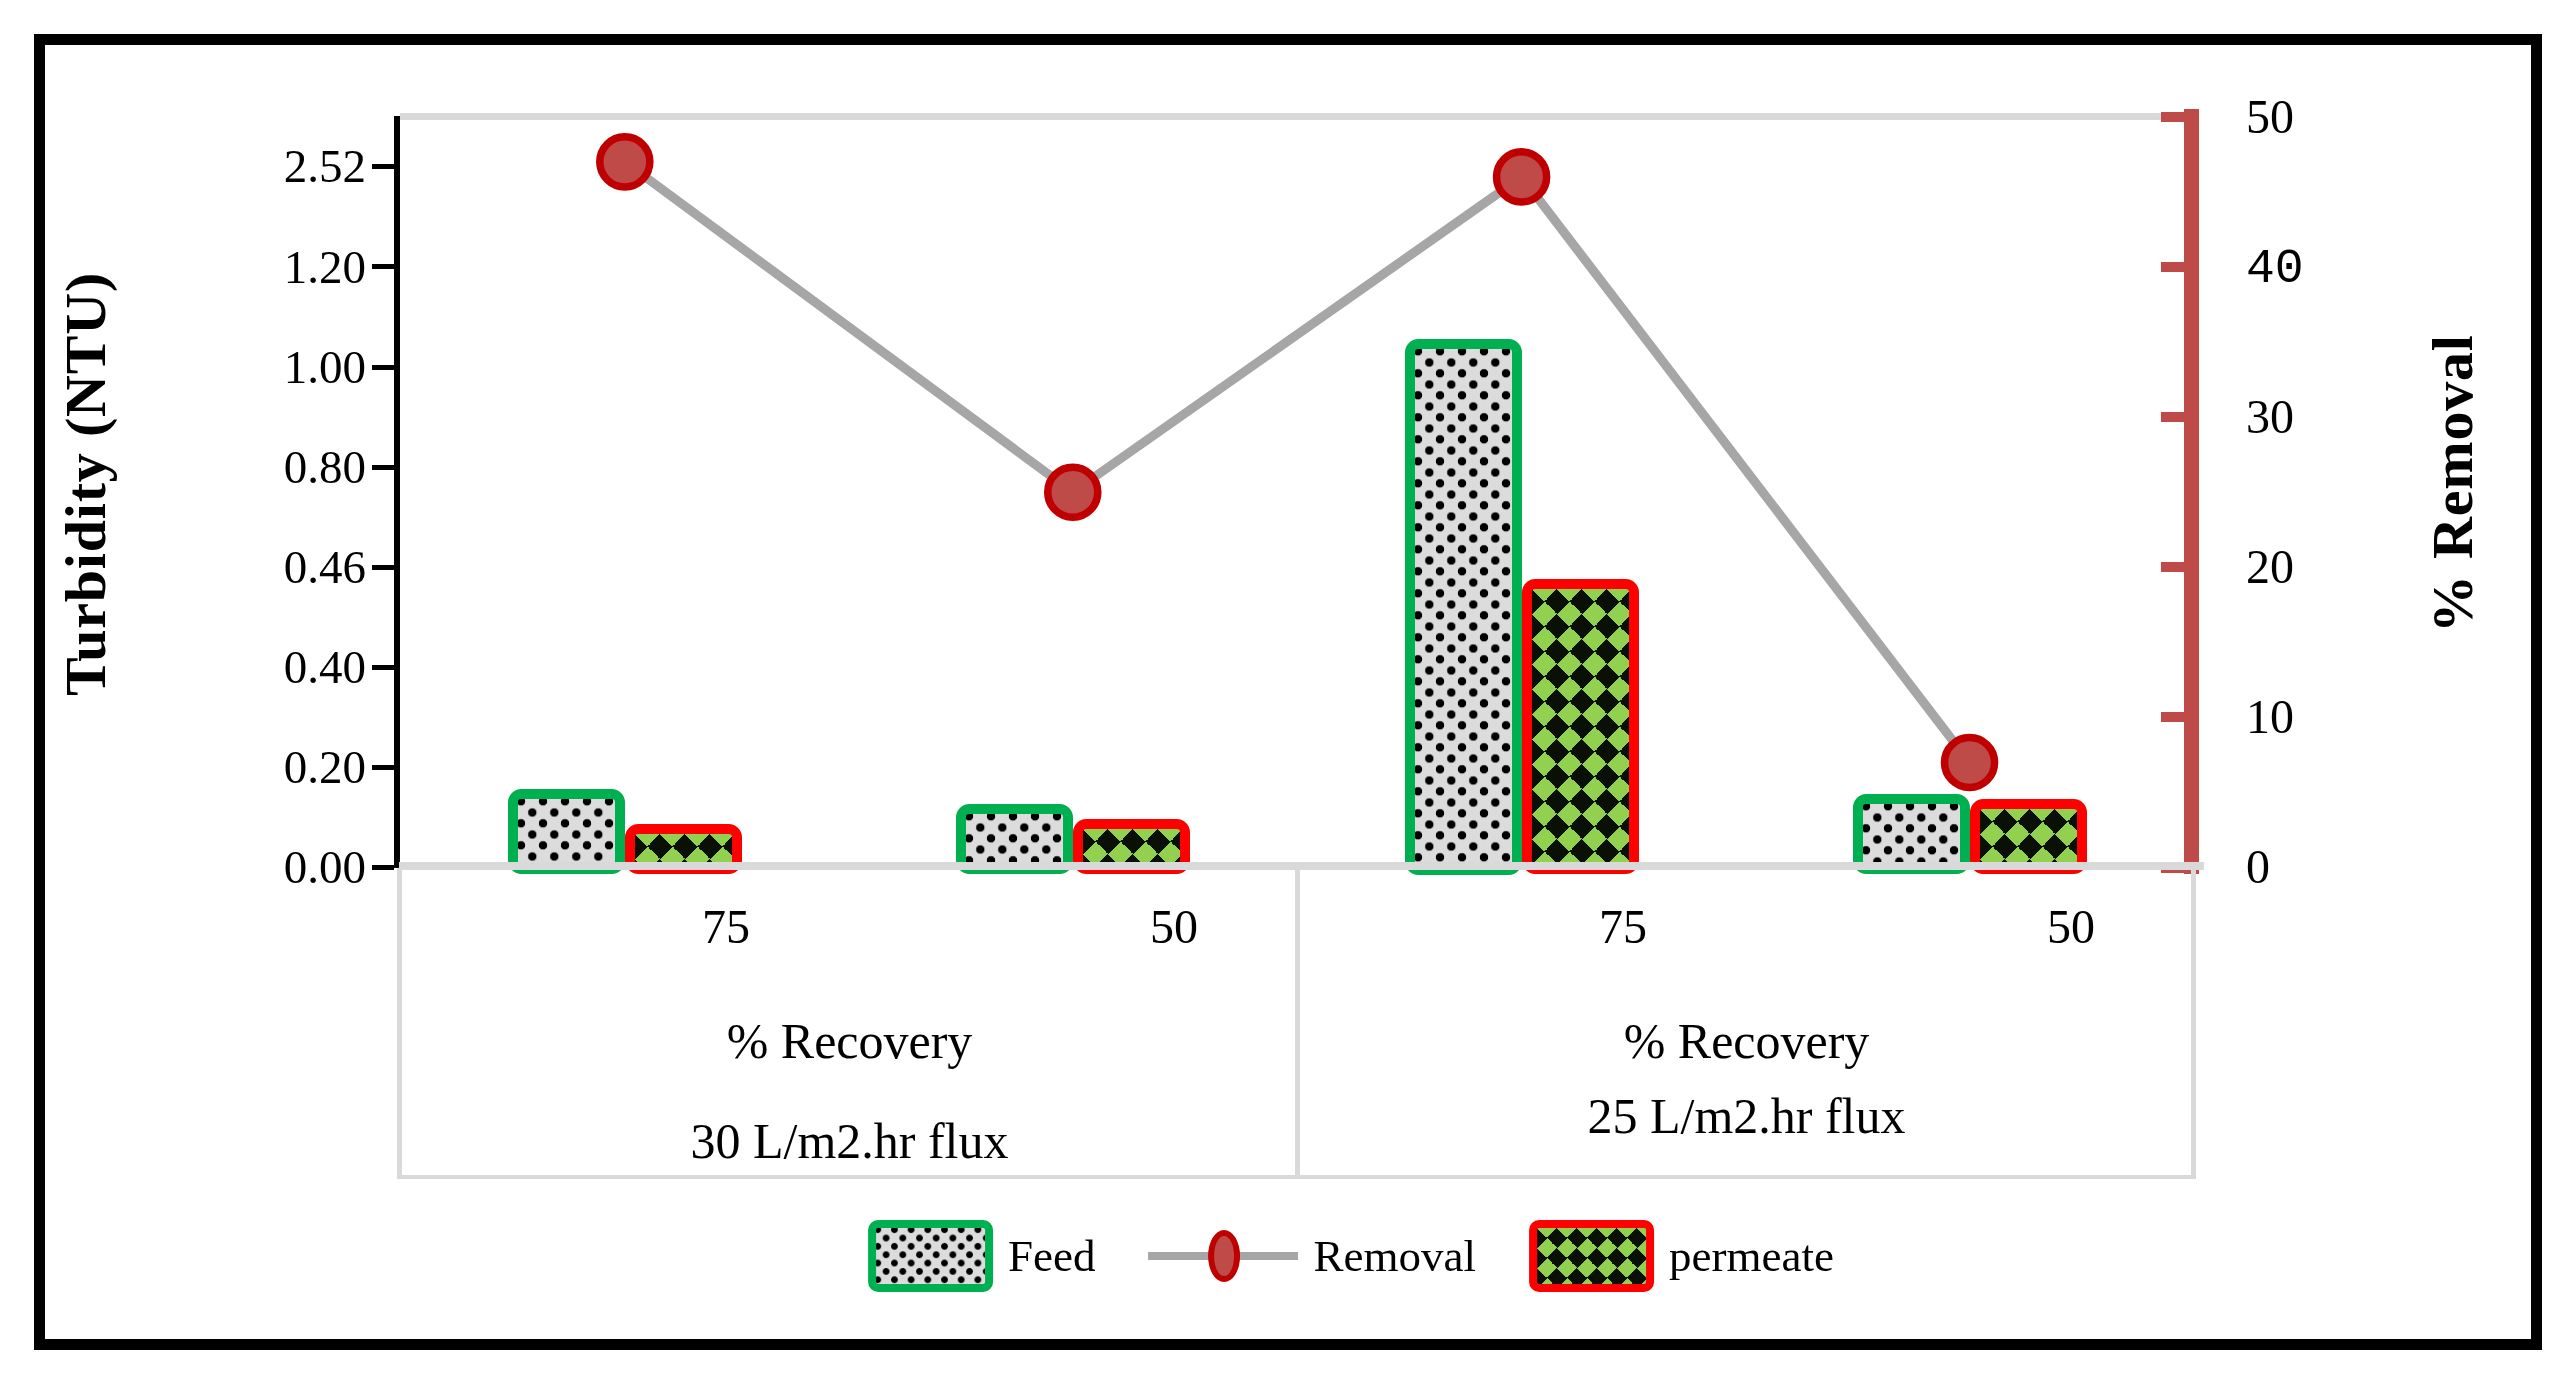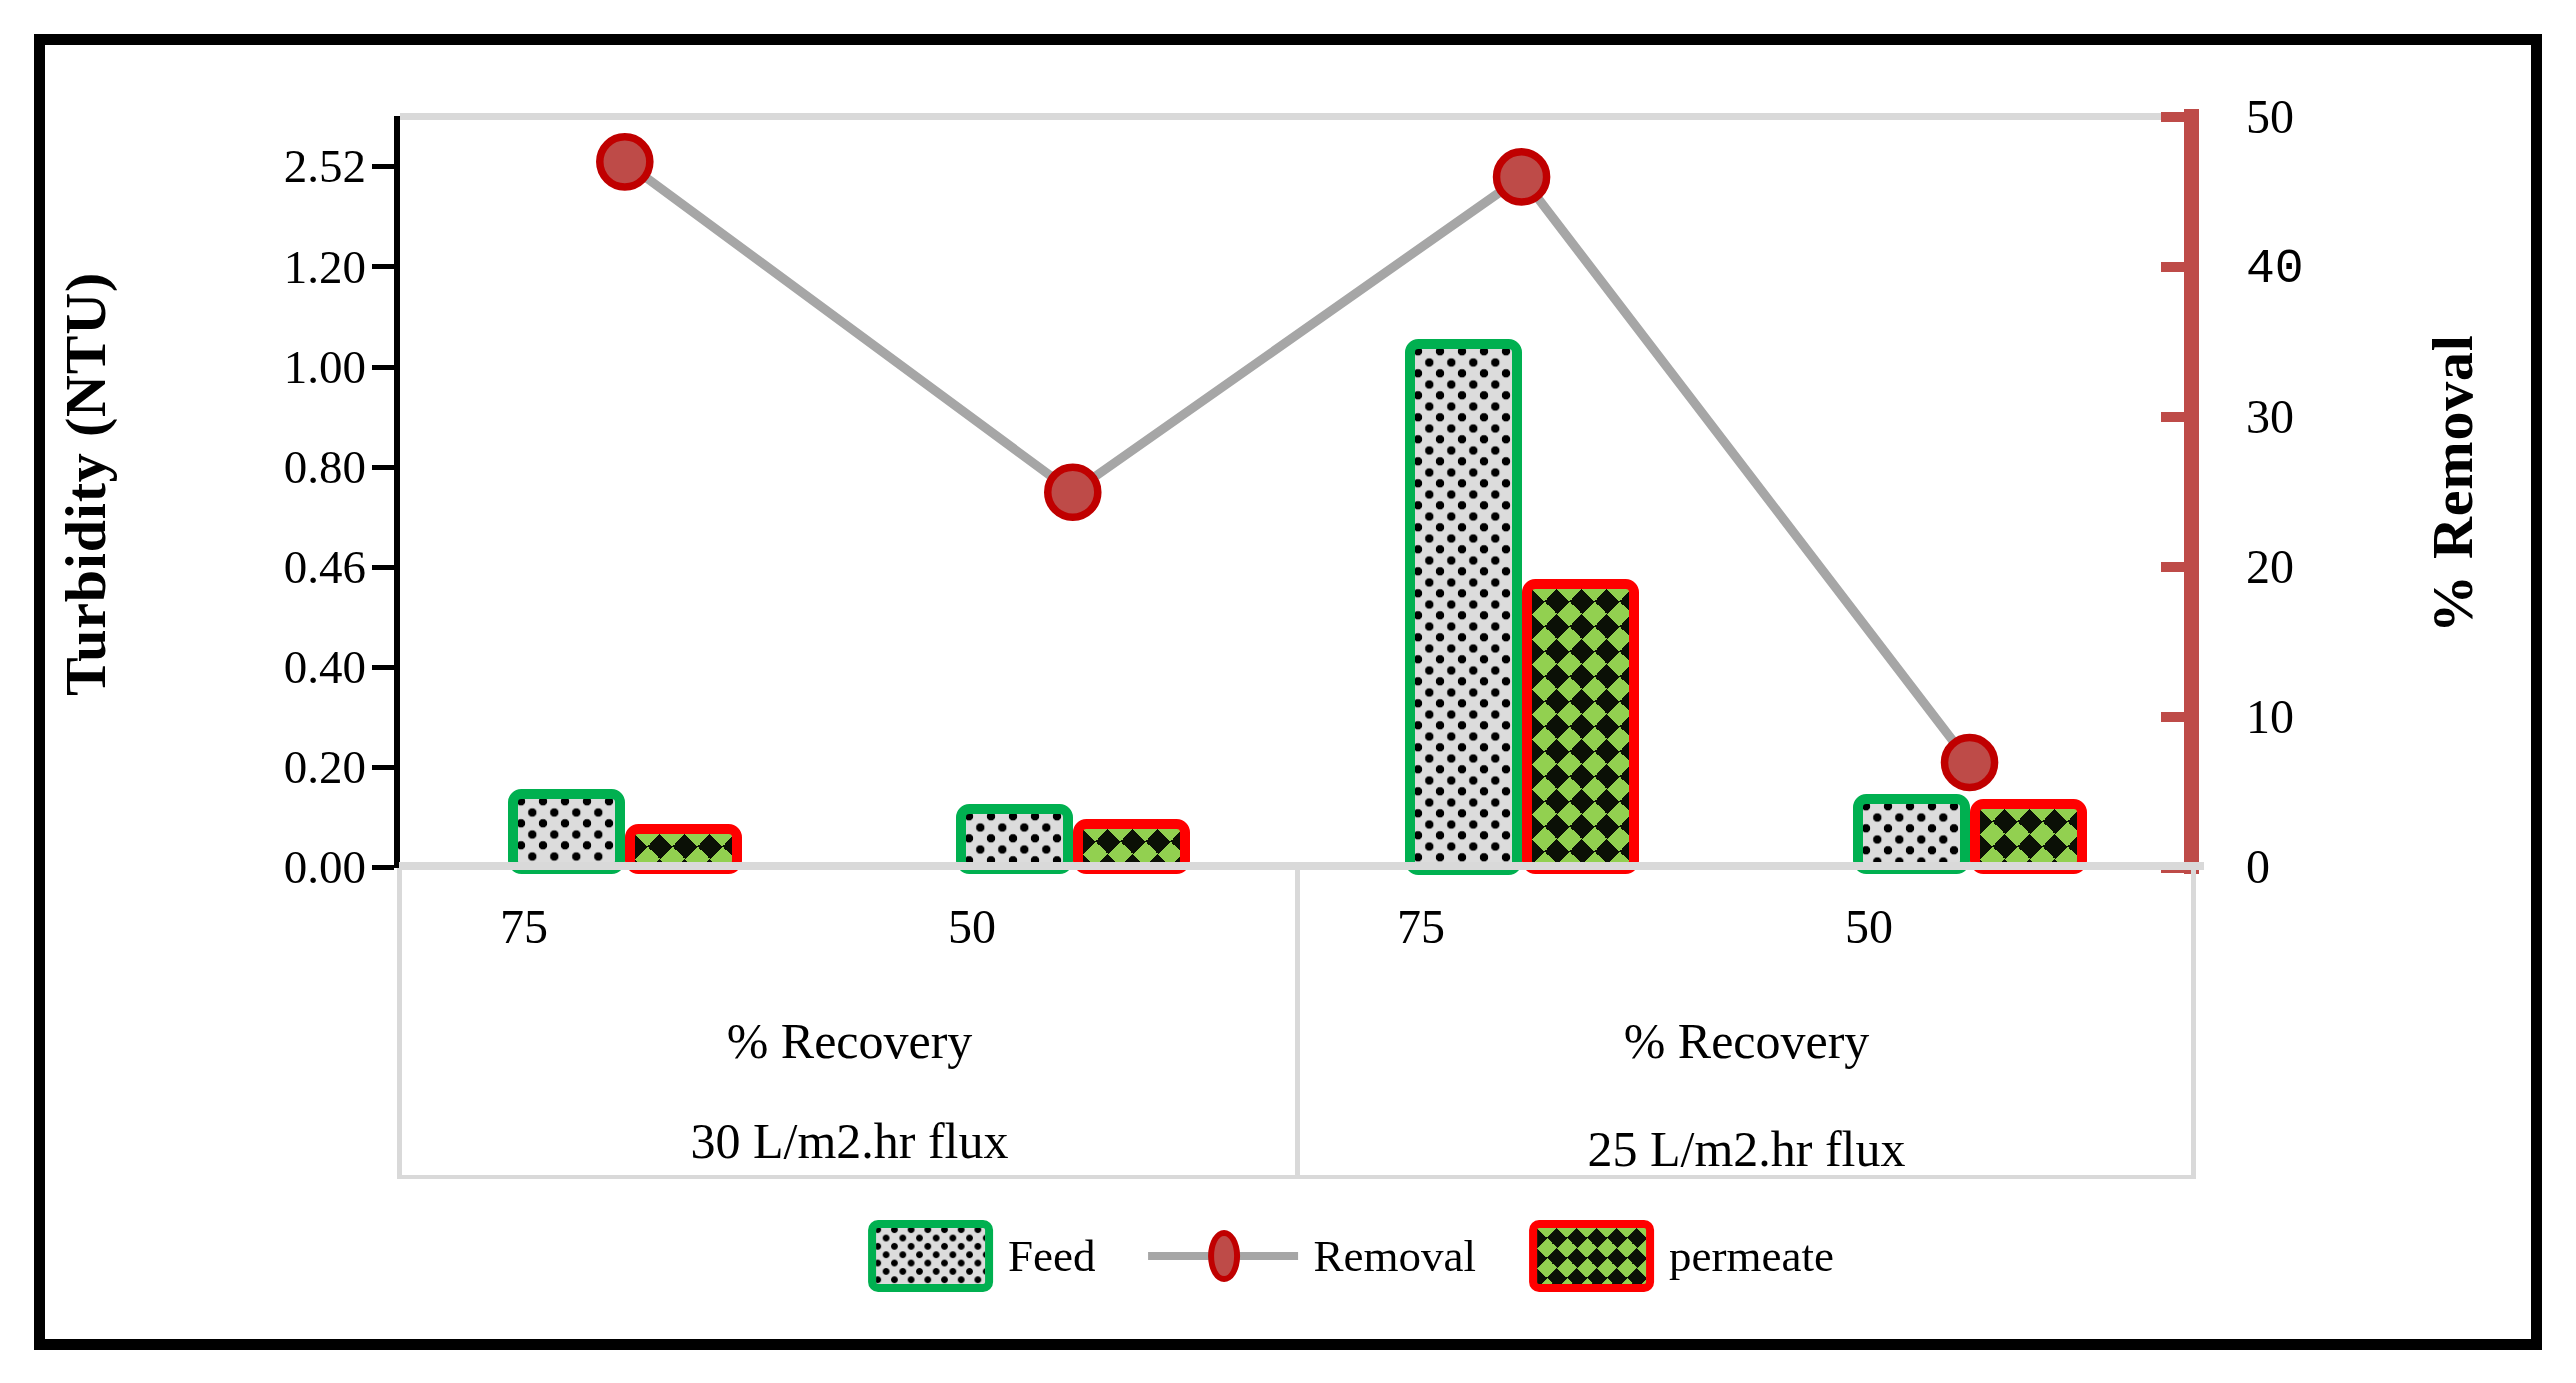--- a/index.html
+++ b/index.html
@@ -25,21 +25,21 @@
   .bar{position:absolute;box-sizing:border-box;width:117px;border-radius:13.3px;z-index:5;}
   .bar.feed{border:10px solid #00B050;background-color:#DCDCDC;
     background-image:radial-gradient(circle,#000 3.8px,transparent 4.6px),
                      radial-gradient(circle,#000 3.8px,transparent 4.6px);
     background-size:22px 22px,22px 22px;background-position:3.3px 2.5px,14px 13.3px;}
   .bar.permeate{border:10px solid #FF0000;background-color:#92D050;
     background-image:repeating-conic-gradient(from 45deg,rgba(0,0,0,0.92) 0% 25%,transparent 0% 50%);
     background-size:25px 25px;}
 
   
-  .xcat{position:absolute;width:250px;margin-left:-125px;text-align:left;font-size:48px;line-height:48px;}
+  .xcat{position:absolute;width:250px;margin-left:-125px;text-align:right;font-size:48px;line-height:48px;}
   .xgroup{position:absolute;width:751px;margin-left:-375px;text-align:center;font-size:50px;line-height:50px;}
   .sep-v{position:absolute;width:5px;background:#D9D9D9;top:868px;height:309px;}
   .sep-h{position:absolute;height:4.2px;background:#D9D9D9;left:397px;width:1799px;top:1175px;}
 
   
   svg.overlay{position:absolute;left:0;top:0;z-index:7;}
 
   
   .legend{position:absolute;top:1220px;left:1351px;transform:translateX(-50%);
           display:flex;align-items:center;gap:53px;z-index:8;}
@@ -113,21 +113,21 @@
       <div class="bar permeate" style="left: 1970px; top: 799px; height: 75px;"></div>
     </div>
   <div id="xlabels-layer">
       <div class="xcat" style="left: 625px; top: 903px;">75</div>
       <div class="xcat" style="left: 1073px; top: 903px;">50</div>
       <div class="xcat" style="left: 1522px; top: 903px;">75</div>
       <div class="xcat" style="left: 1970px; top: 903px;">50</div>
       <div class="xgroup" style="left: 849px; top: 1016px;">% Recovery</div>
       <div class="xgroup" style="left: 849px; top: 1116px;">30 L/m2.hr flux</div>
       <div class="xgroup" style="left: 1746px; top: 1016px;">% Recovery</div>
-      <div class="xgroup" style="left: 1746px; top: 1124px;">25 L/m2.hr flux</div>
+      <div class="xgroup" style="left: 1746px; top: 1091px;">25 L/m2.hr flux</div>
       <div class="sep-v" style="left: 397px;"></div>
       <div class="sep-v" style="left: 1295px;"></div>
       <div class="sep-v" style="left: 2191px;"></div>
       <div class="sep-h"></div>
     </div>
 
   <svg class="overlay" id="line-overlay" width="2576" height="1384" viewBox="0 0 3088 1659">
       <polyline points="749,194 1286,590 1824,212 2361,914" fill="none" stroke="#A6A6A6" stroke-width="11"></polyline>
       <circle cx="749" cy="194" r="30" fill="#BE4B48" stroke="#C00000" stroke-width="9"></circle>
       <circle cx="1286" cy="590" r="30" fill="#BE4B48" stroke="#C00000" stroke-width="9"></circle>

